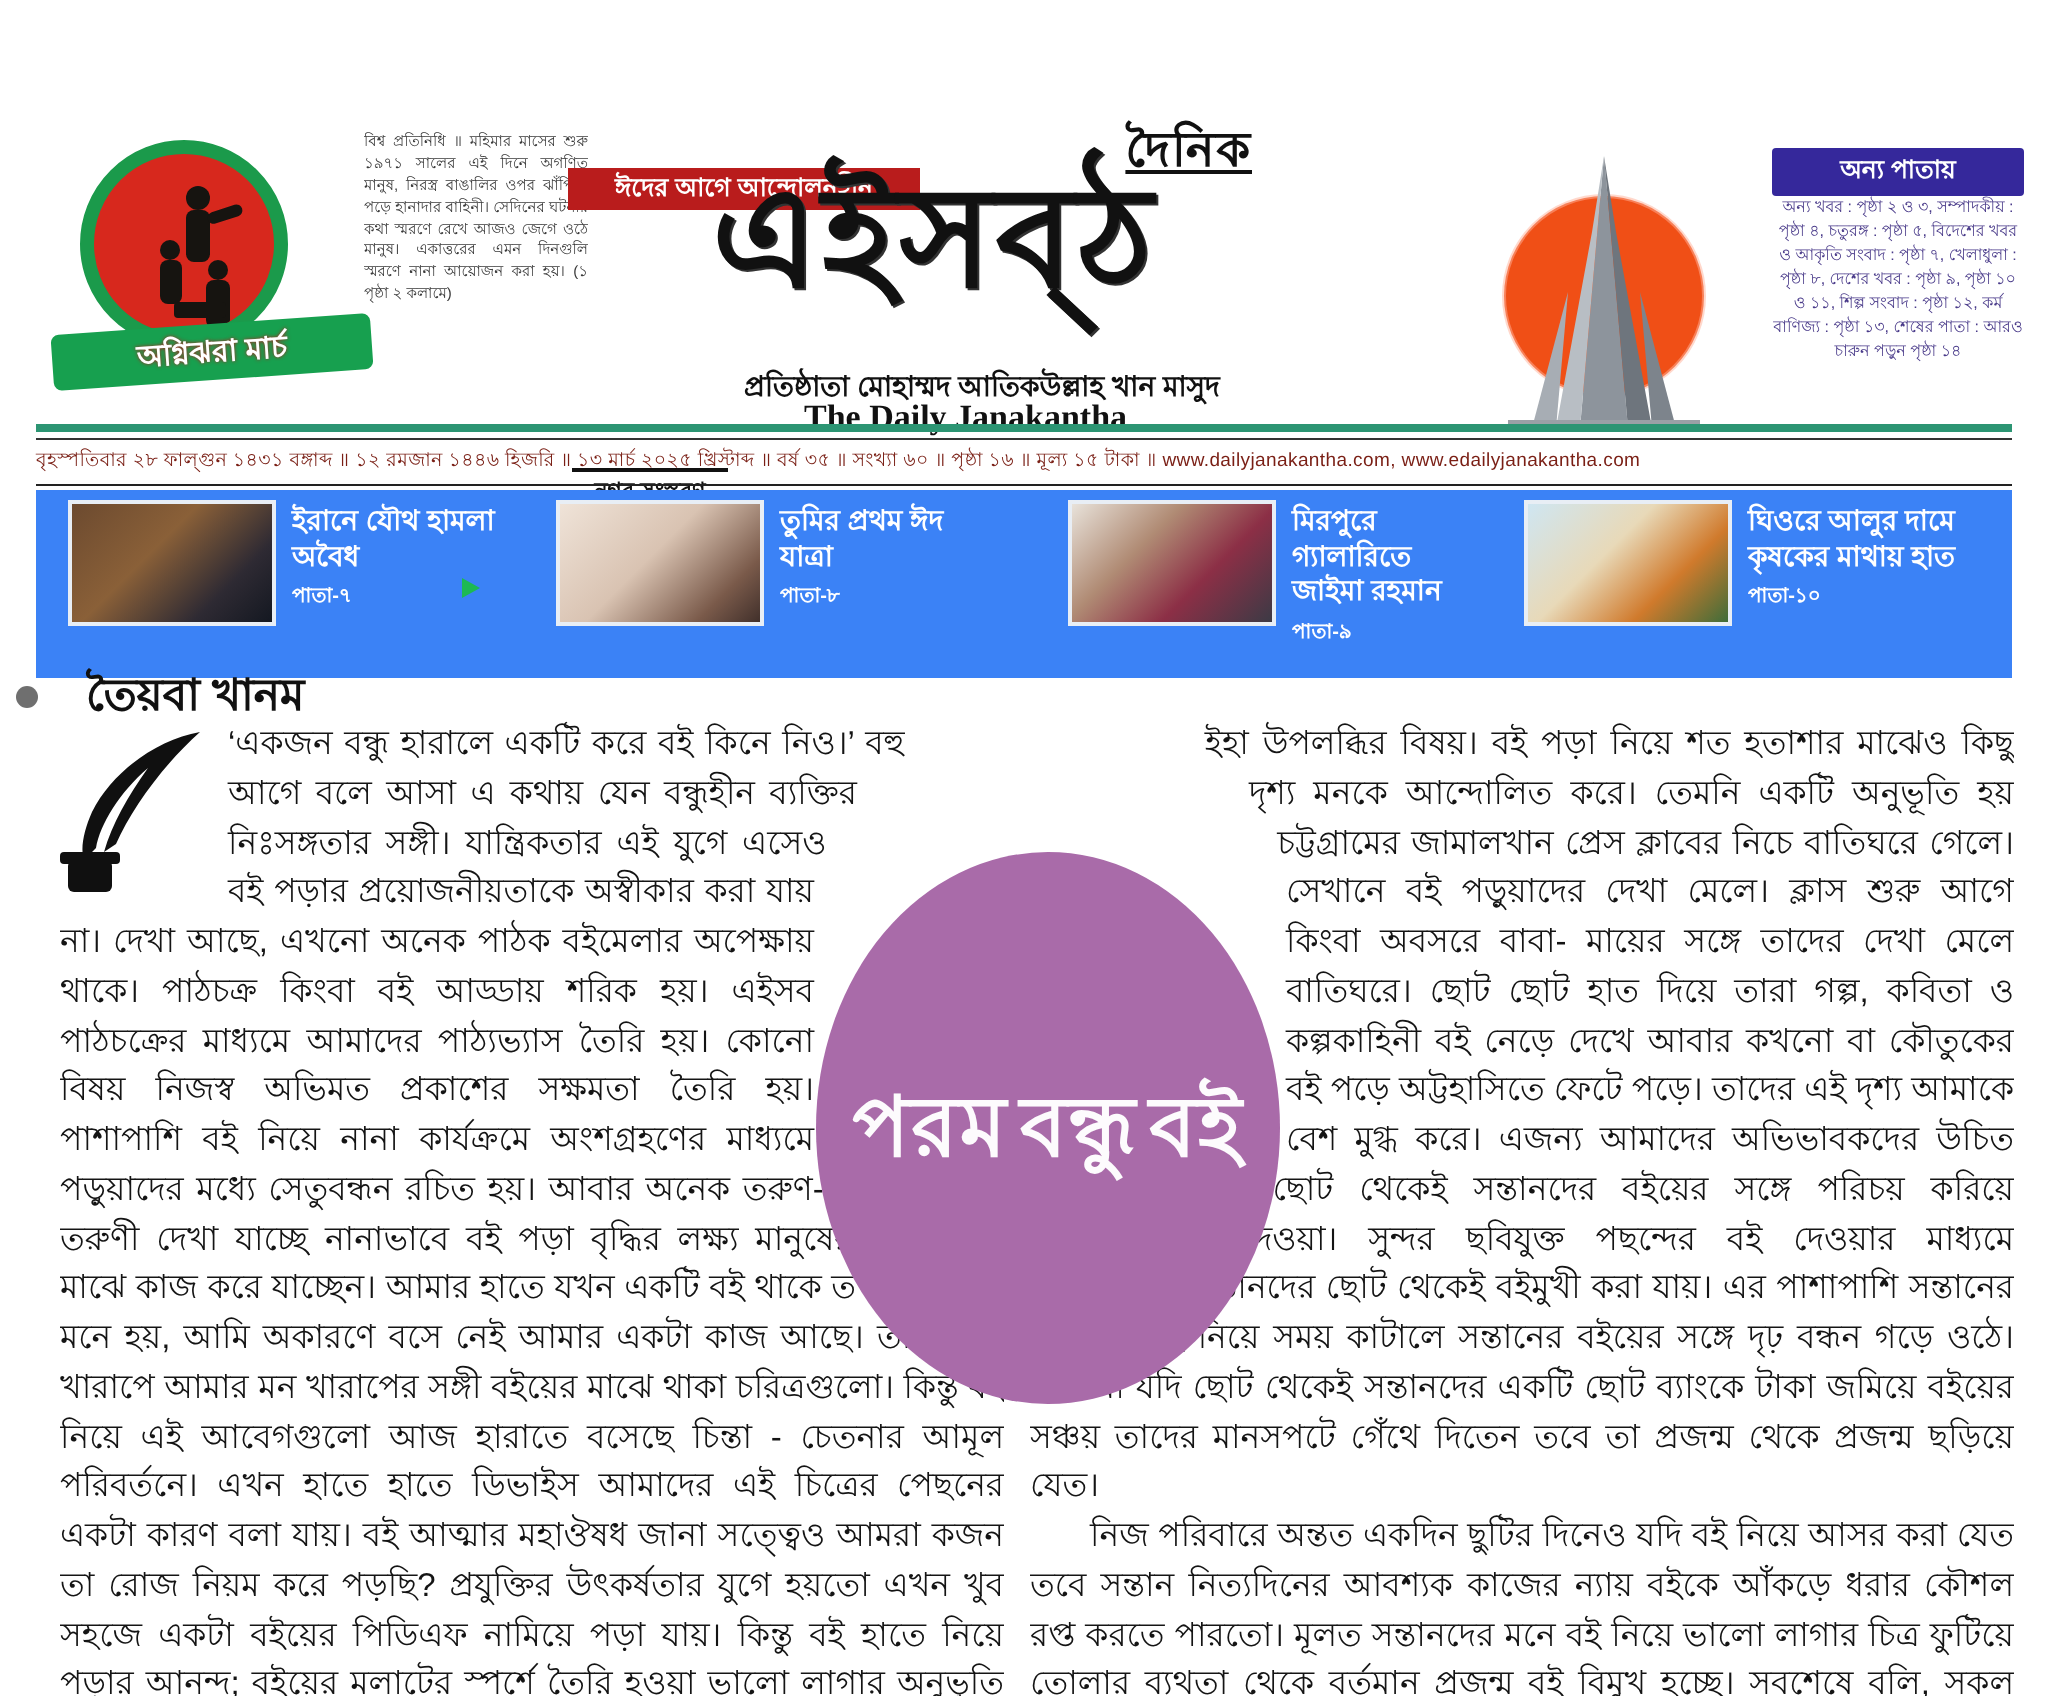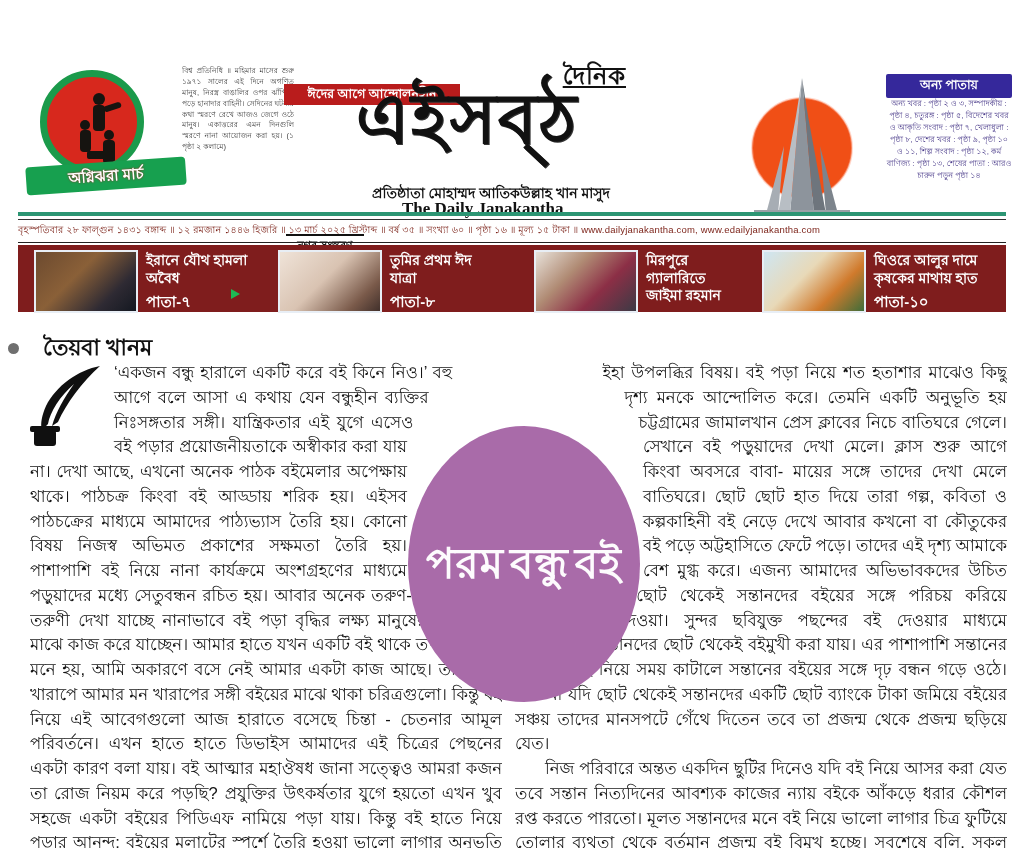--- a/index.html
+++ b/index.html
@@ -44,29 +44,29 @@
   .other-pages-body { margin-top:0; font-size:8px; line-height:1.5; color:#4a3b8a; text-align:center;
                       filter:blur(0.3px); }
 
   
   .green-rule { position:absolute; left:18px; top:212px; width:988px; height:4px; background:#2c9573; }
   .dateline-bar { position:absolute; left:18px; top:219px; width:988px; border-top:1px solid #333;
                   border-bottom:1.5px solid #222; padding:3px 0 4px; text-align:left;
                   font-size:9.5px; color:#7a1f15; letter-spacing:0.2px; }
 
   
-  .promo-strip { position:absolute; left:18px; top:245px; width:988px; height:67px; background:#7f1d1d; }
+  .promo-strip { position:absolute; left:18px; top:245px; width:988px; height:94px; background:#3b82f6; }
   .promo-item { position:absolute; top:5px; height:63px; display:flex; gap:8px; }
   .promo-item .thumb { width:104px; height:63px; border:2px solid #e8eef5; flex:0 0 auto; }
   .thumb-1 { background:linear-gradient(135deg,#6c4a2f 0%,#8a6038 40%,#2e2a33 75%,#141821 100%); }
   .thumb-2 { background:linear-gradient(135deg,#efe3d8 0%,#d9c3b2 45%,#7a5a4a 80%,#41302b 100%); }
   .thumb-3 { background:linear-gradient(135deg,#e8e2da 0%,#b08b74 35%,#8c2f46 65%,#3c3a45 100%); }
   .thumb-4 { background:linear-gradient(135deg,#cfe6f2 0%,#e8d9b8 40%,#d07a2c 70%,#3f6d3a 100%); }
   .promo-text { color:#fff; font-weight:bold; font-size:14px; line-height:1.25; padding-top:2px; }
-  .promo-page { display:block; margin-top:6px; font-size:15px; font-weight:bold; }
+  .promo-page { display:block; margin-top:6px; font-size:10px; font-weight:bold; }
   .p1 { left:16px;  width:236px; }
   .p2 { left:260px; width:212px; }
   .p3 { left:472px; width:252px;padding-left:44px; }
   .p4 { left:744px; width:240px; }
   .cursor-arrow { position:absolute; left:213px; top:44px; width:0; height:0;
                   border-top:5px solid transparent; border-bottom:5px solid transparent; border-left:9px solid #1db954; }
 
   
   .byline { position:absolute; left:8px; top:330px; display:flex; align-items:center; gap:24px; }
   .byline-bullet { width:11px; height:11px; border-radius:50%; background:#6f6f6f; }

